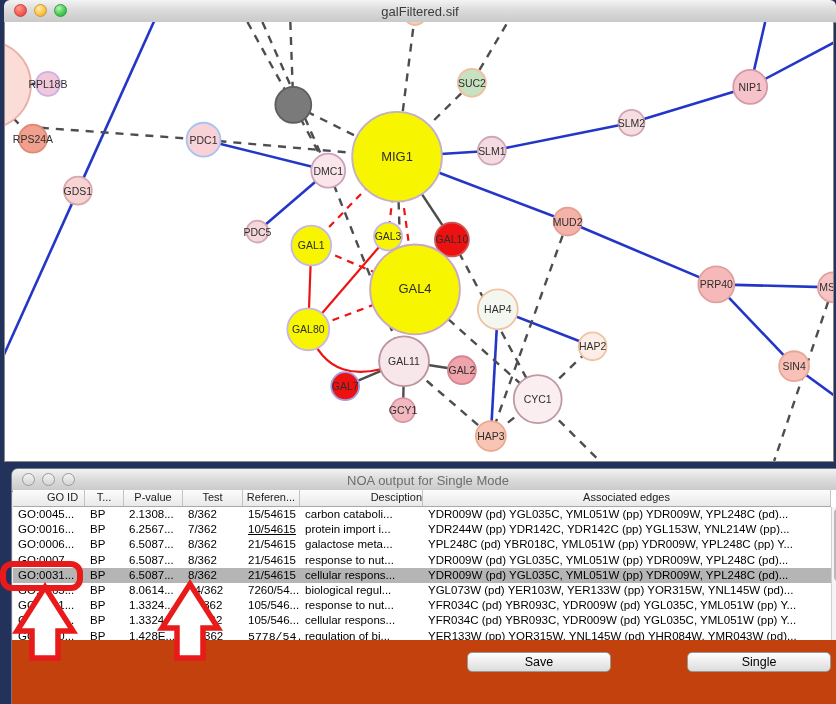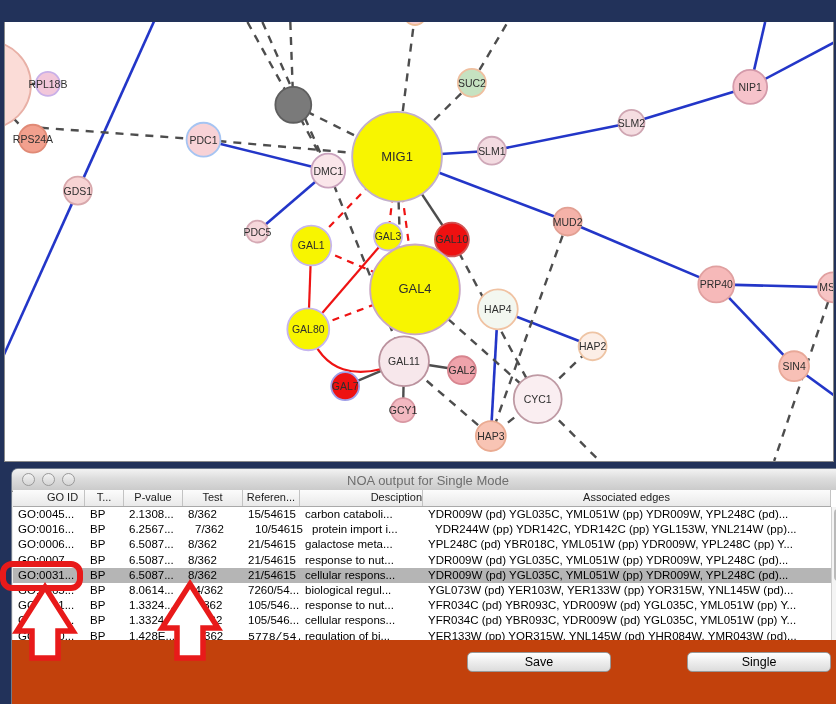--- a/index.html
+++ b/index.html
@@ -61,20 +61,28 @@
   .e-red{stroke:#ee1313;stroke-width:2.2;fill:none;}
   .e-reddash{stroke:#ee1313;stroke-width:2.2;fill:none;stroke-dasharray:7 6;}
   .n-label{font-family:"Liberation Sans",sans-serif;fill:#2e2e2e;text-anchor:middle;}
 </style>
 </head>
 <body>
 
 <div id="stage">
 
   <div id="net-window">
+    <div class="titlebar">
+      <div class="tl-group">
+        <div class="tl red"></div>
+        <div class="tl yellow"></div>
+        <div class="tl green"></div>
+      </div>
+      <div class="win-title">galFiltered.sif</div>
+    </div>
     <div id="graph-area">
       <svg id="net-svg" viewBox="4 22 830 440" preserveAspectRatio="none">
         <g id="g-edges">
             <line x1="154" y1="20" x2="77" y2="191" class="e-blue"></line>
             <line x1="77" y1="191" x2="0" y2="362" class="e-blue"></line>
             <line x1="203" y1="140" x2="328" y2="171" class="e-blue"></line>
             <line x1="257" y1="232" x2="328" y2="171" class="e-blue"></line>
             <line x1="397" y1="157" x2="492" y2="151" class="e-blue"></line>
             <line x1="492" y1="151" x2="632" y2="123" class="e-blue"></line>
             <line x1="632" y1="123" x2="751" y2="87" class="e-blue"></line>
@@ -216,22 +224,22 @@
             <div class="td" style="width: 59px; flex: 0 0 59px;">2.1308...</div>
             <div class="td" style="width: 60px; flex: 0 0 60px;">8/362</div>
             <div class="td" style="width: 57px; flex: 0 0 57px;">15/54615</div>
             <div class="td" style="width: 123px; flex: 0 0 123px;">carbon cataboli...</div>
             <div class="td" style="width: 408px; flex: 0 0 408px;">YDR009W (pd) YGL035C, YML051W (pp) YDR009W, YPL248C (pd)...</div>
           </div>
           <div class="trow">
             <div class="td" style="width: 72px; flex: 0 0 72px;">GO:0016...</div>
             <div class="td" style="width: 39px; flex: 0 0 39px;">BP</div>
             <div class="td" style="width: 59px; flex: 0 0 59px;">6.2567...</div>
-            <div class="td" style="width: 60px; flex: 0 0 60px; margin-left: 7px;">7/362</div>
-            <div class="td" style="width: 57px; flex: 0 0 57px;">10/54615</div>
+            <div class="td" style="width: 60px; flex: 0 0 60px;">7/362</div>
+            <div class="td" style="width: 57px; flex: 0 0 57px; text-decoration: underline;">10/54615</div>
             <div class="td" style="width: 123px; flex: 0 0 123px;">protein import i...</div>
             <div class="td" style="width: 408px; flex: 0 0 408px;">YDR244W (pp) YDR142C, YDR142C (pp) YGL153W, YNL214W (pp)...</div>
           </div>
           <div class="trow">
             <div class="td" style="width: 72px; flex: 0 0 72px;">GO:0006...</div>
             <div class="td" style="width: 39px; flex: 0 0 39px;">BP</div>
             <div class="td" style="width: 59px; flex: 0 0 59px;">6.5087...</div>
             <div class="td" style="width: 60px; flex: 0 0 60px;">8/362</div>
             <div class="td" style="width: 57px; flex: 0 0 57px;">21/54615</div>
             <div class="td" style="width: 123px; flex: 0 0 123px;">galactose meta...</div>

